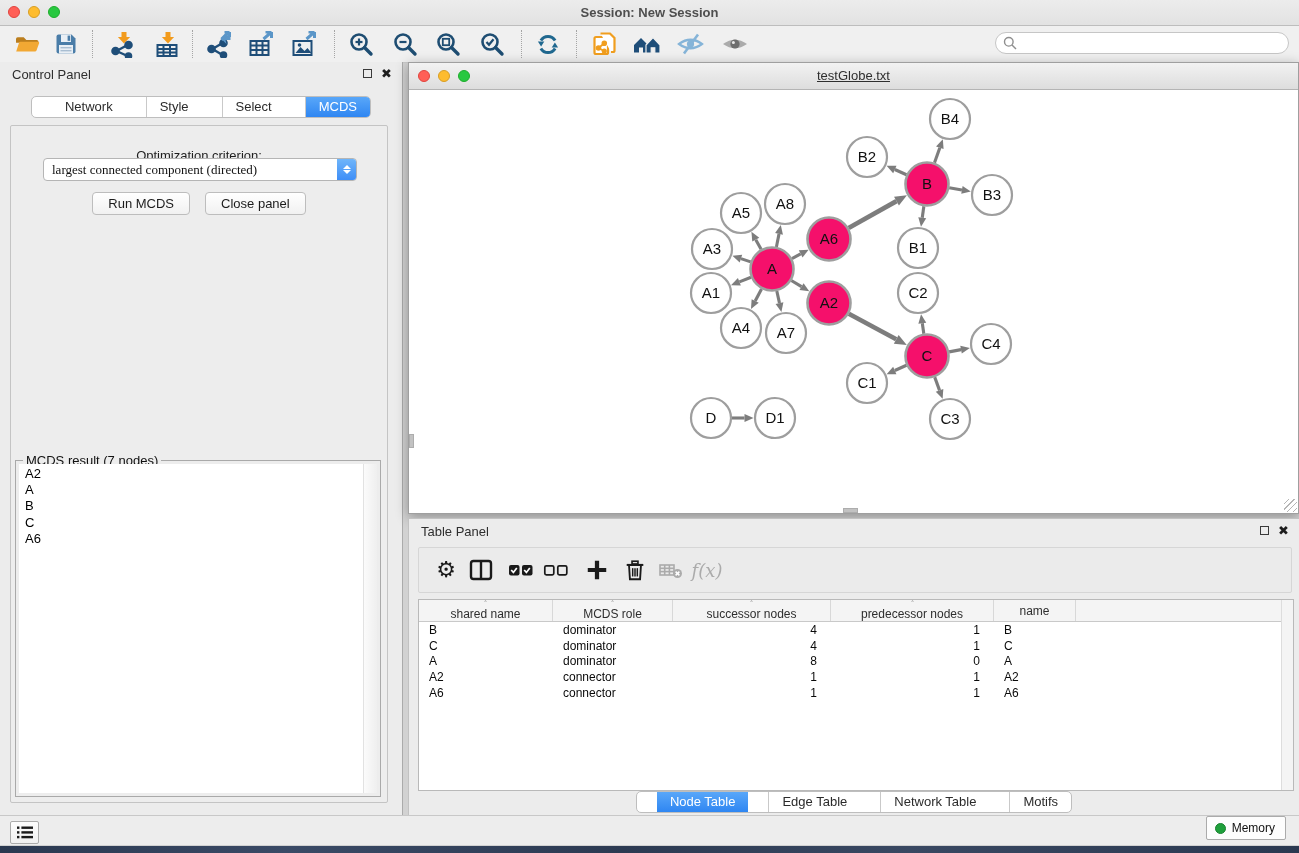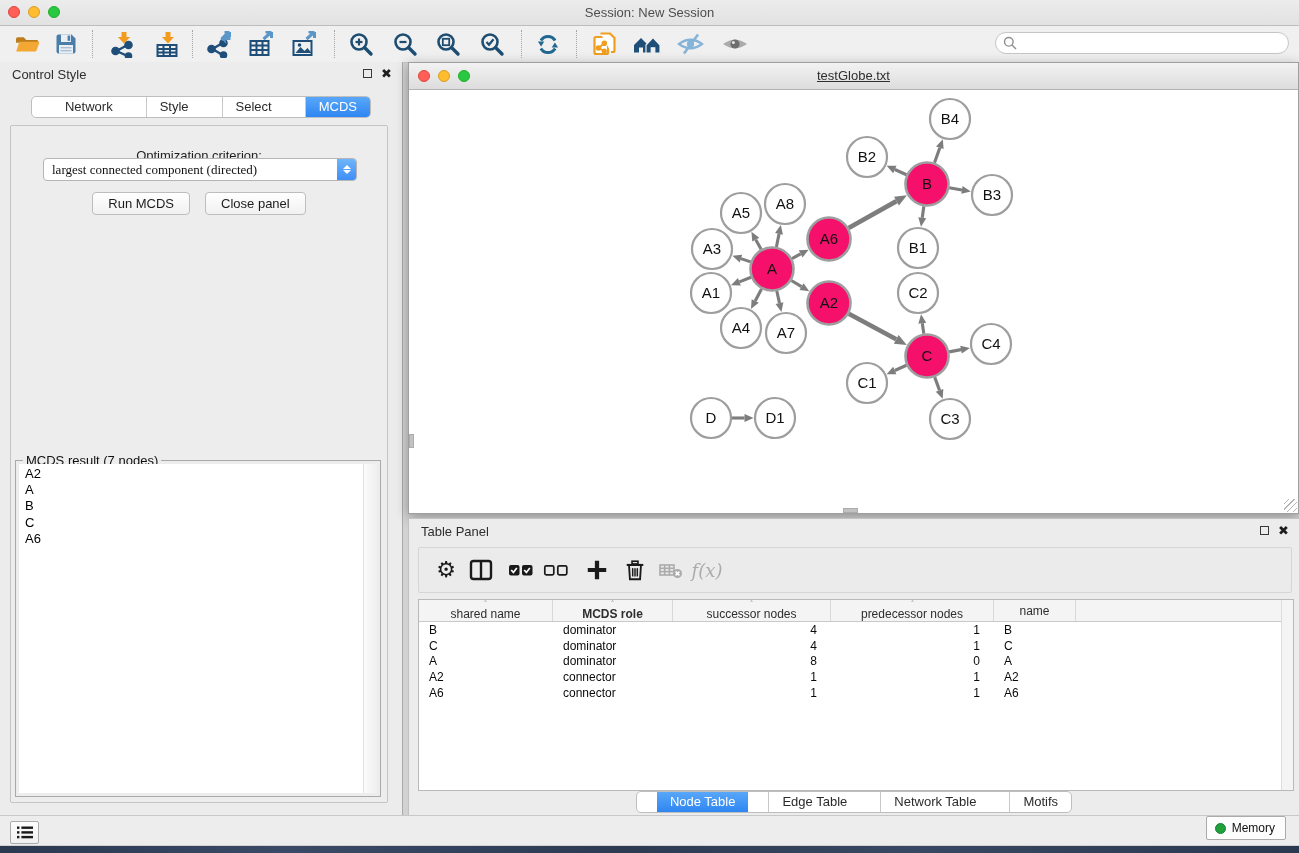--- a/index.html
+++ b/index.html
@@ -7,21 +7,21 @@
     font-family:"Liberation Sans",sans-serif;background:#D2D2D2;-webkit-font-smoothing:antialiased;}
 
   
   .titlebar{position:absolute;top:0;left:0;right:0;height:25px;
     background:linear-gradient(#ECECEC,#E2E2E2);border-bottom:1px solid #BDBDBD;}
   .lights{position:absolute;left:8px;top:6px;display:flex;gap:8px;}
   .light{width:12px;height:12px;border-radius:50%;box-sizing:border-box;}
   .light.red{background:#FF5F57;border:1px solid #E0443E;}
   .light.yellow{background:#FEBC2E;border:1px solid #D89E24;}
   .light.green{background:#28C840;border:1px solid #1DAD2B;}
-  .tb-title{text-align:center;line-height:25px;font-size:13px;color:#4E4E4E;}
+  .tb-title{text-align:center;line-height:25px;font-size:13px;color:#4E4E4E;font-weight:bold;}
 
   
   .toolbar{position:absolute;top:26px;left:0;right:0;height:36px;background:#F0F0F0;
     border-bottom:1px solid #C9C9C9;}
   .tool{position:absolute;top:3px;width:36px;height:30px;display:flex;align-items:center;justify-content:center;}
   .tsep{position:absolute;top:4px;height:28px;width:0;border-left:1px dotted #A5A5A5;}
   .search-field{position:absolute;right:10px;top:6px;width:294px;height:22px;background:#fff;
     border:1px solid #C6C6C6;border-radius:12px;display:flex;align-items:center;padding-left:7px;box-sizing:border-box;}
   .search-field input{border:none;outline:none;flex:1;font-size:12px;background:transparent;margin-left:5px;font-family:"Liberation Sans",sans-serif;}
 
@@ -270,21 +270,21 @@
       <svg width="14" height="14" viewBox="0 0 14 14">
           <circle cx="5.8" cy="5.8" r="4.3" fill="none" stroke="#8E8E8E" stroke-width="1.4"></circle>
           <line x1="9" y1="9" x2="13" y2="13" stroke="#8E8E8E" stroke-width="1.4"></line>
         </svg>
       <input type="text" placeholder="" style="">
     </div>
   </div>
 
   <div class="control-panel">
     <div class="panel-head">
-      <span class="ph-title">Control Style</span>
+      <span class="ph-title">Control Panel</span>
       <span class="win-btns">
         <span class="float-btn"></span>
         <span class="close-btn">✖</span>
       </span>
     </div>
     <div class="cp-tabs-wrap">
         <div class="segbar" id="cp-tabs">
           <div class="seg">Network</div>
           <div class="seg">Style</div>
           <div class="seg">Select</div>
@@ -486,21 +486,21 @@
       <div class="thead" id="tp-header">
           <div class="th" style="width: 134px;">
             <svg width="11" height="11" viewBox="0 0 11 11">
               <path d="M5.5 3.5 v1.6 M1.9 7 v-1.9 h7.2 V7" stroke="#6B6B6B" fill="none" stroke-width="1"></path>
               <rect x="4" y="0.5" width="3" height="3" fill="#6B6B6B"></rect>
               <rect x="0.4" y="7" width="3" height="3" fill="#6B6B6B"></rect>
               <rect x="7.6" y="7" width="3" height="3" fill="#6B6B6B"></rect>
             </svg>
             <span>shared name</span>
           </div>
-          <div class="th" style="width: 120px; font-weight: bold;">
+          <div class="th" style="width: 120px;">
             <svg width="11" height="11" viewBox="0 0 11 11">
               <path d="M5.5 3.5 v1.6 M1.9 7 v-1.9 h7.2 V7" stroke="#6B6B6B" fill="none" stroke-width="1"></path>
               <rect x="4" y="0.5" width="3" height="3" fill="#6B6B6B"></rect>
               <rect x="0.4" y="7" width="3" height="3" fill="#6B6B6B"></rect>
               <rect x="7.6" y="7" width="3" height="3" fill="#6B6B6B"></rect>
             </svg>
             <span>MCDS role</span>
           </div>
           <div class="th" style="width: 158px;">
             <svg width="11" height="11" viewBox="0 0 11 11">

